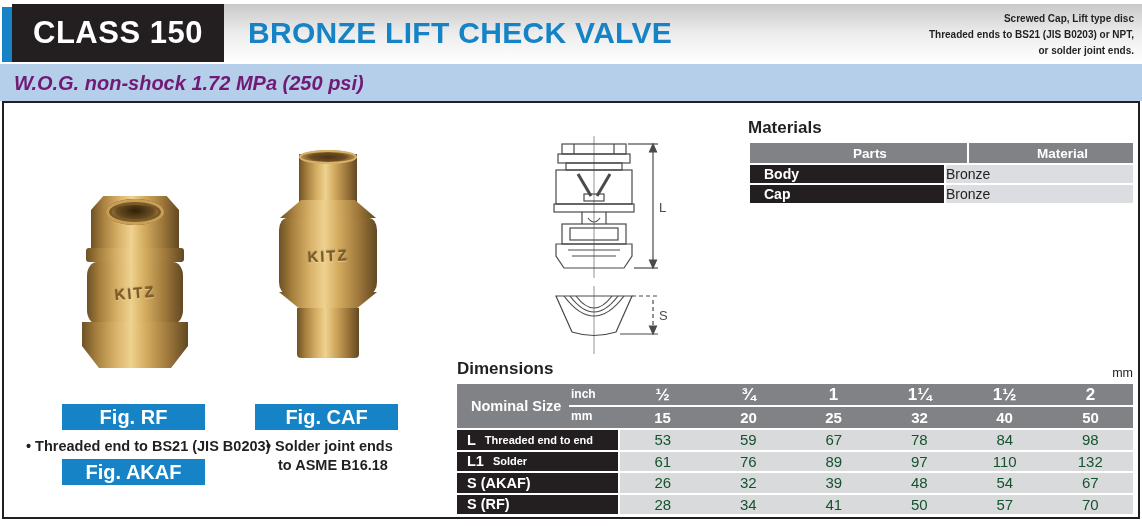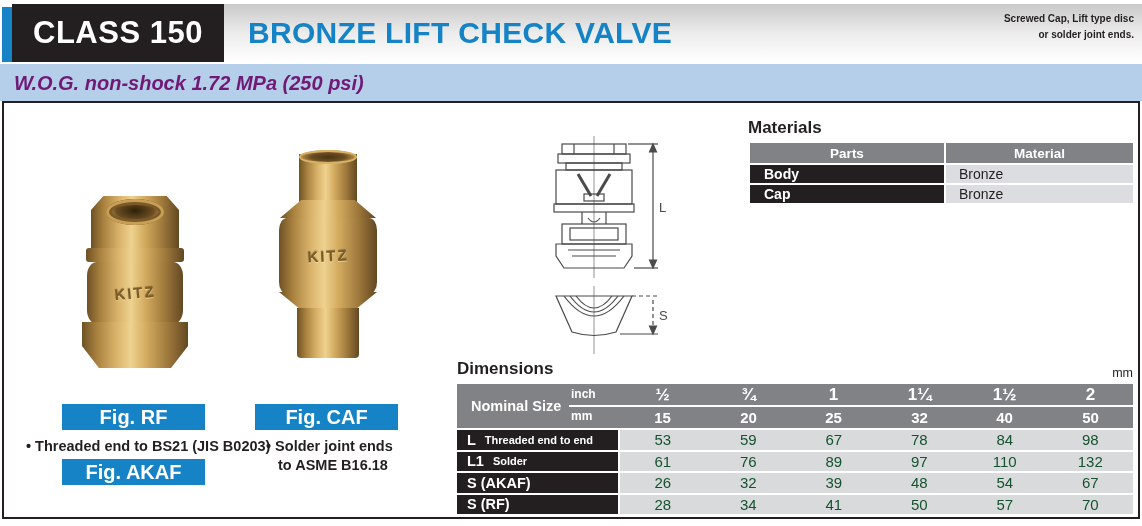--- a/index.html
+++ b/index.html
@@ -70,28 +70,28 @@
   .note-caf .line2{padding-left:12px;}
 
   
   .drawing{position:absolute;left:528px;top:128px;}
 
   
   .mat-title{position:absolute;left:748px;top:118px;font-weight:bold;font-size:17px;}
   .mat-table{position:absolute;left:750px;top:143px;width:383px;}
   .mat-row{display:flex;margin-bottom:2px;}
   .mat-h{background:#808285;color:#fff;font-weight:bold;font-size:13.5px;height:20px;
-         display:flex;align-items:center;justify-content:center;}
+         display:flex;align-items:center;justify-content:center;padding-left:23px;}
   .mat-c1{width:194px;margin-right:2px;}
   .mat-c2{flex:1;}
   .mat-part{background:#231f20;color:#fff;font-weight:bold;font-size:14px;height:18px;
             display:flex;align-items:center;padding-left:14px;box-sizing:border-box;
             width:194px;margin-right:2px;}
   .mat-val{background:#dcdde0;color:#231f20;font-size:14px;height:18px;
-           display:flex;align-items:center;padding-left:13px;flex:1;}
+           display:flex;align-items:center;flex:1;}
 
   
   .dim-title{position:absolute;left:457px;top:359px;font-weight:bold;font-size:17px;}
   .dim-unit{position:absolute;right:9px;top:366px;font-size:12.5px;}
   .dim-table{position:absolute;left:457px;top:384px;width:676px;}
   .dim-head{position:relative;height:44px;background:#808285;color:#fff;}
   .nominal{position:absolute;left:14px;top:0;height:44px;line-height:44px;
            font-weight:bold;font-size:14.5px;}
   .u-lbl{position:absolute;left:114px;width:46px;font-size:12px;font-weight:bold;text-align:left;}
   .u-inch{top:3px;}
@@ -115,20 +115,21 @@
 <div class="page">
 
   <div class="blue-stripe"></div>
   <div class="class-box">
     <span>CLASS 150</span>
   </div>
   <div class="title-band">
     <div class="main-title">BRONZE LIFT CHECK VALVE</div>
     <div class="head-notes">
       <div>Screwed Cap, Lift type disc</div>
+      <div>Threaded ends to BS21 (JIS B0203) or NPT,</div>
       <div>or solder joint ends.</div>
     </div>
   </div>
   <div class="rating-band">
     <div class="rating-text">W.O.G. non-shock 1.72 MPa (250 psi)</div>
   </div>
 
   <div class="content"></div>
 
   <div class="valve valve-rf">

